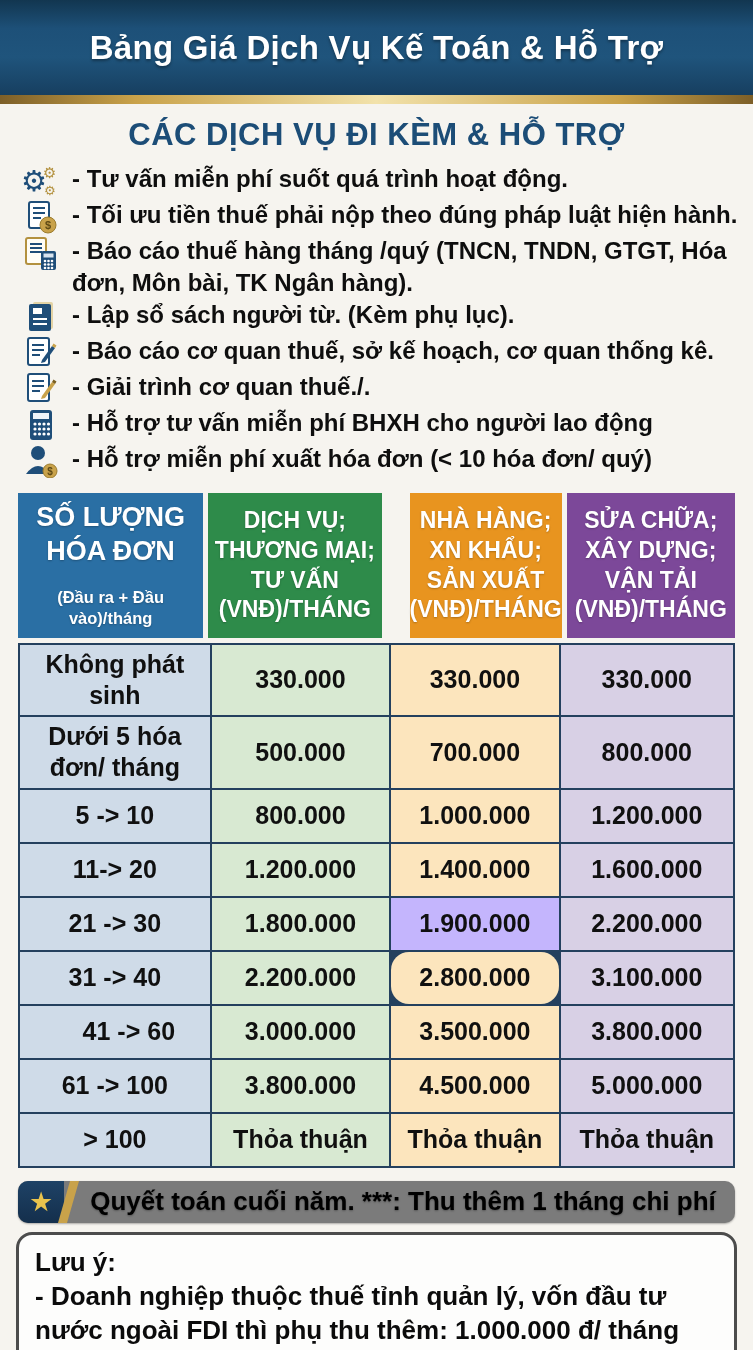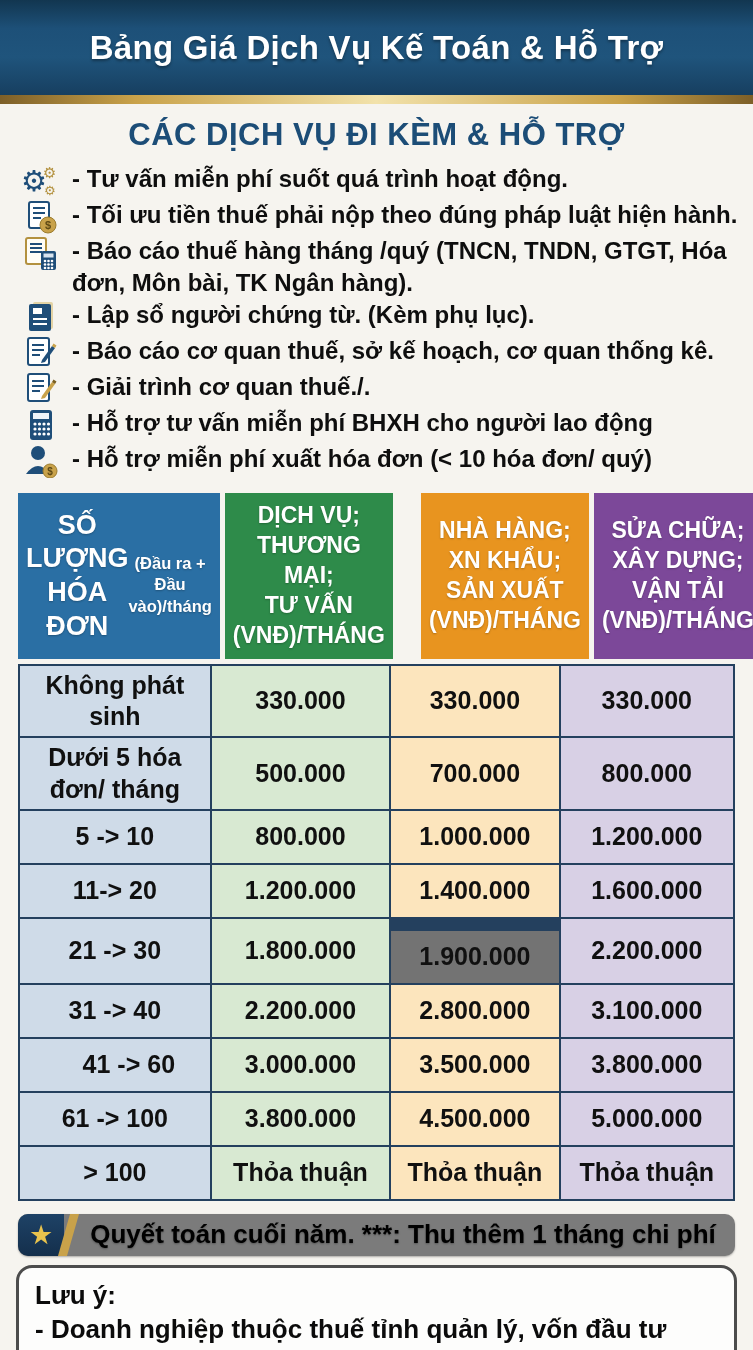--- a/index.html
+++ b/index.html
@@ -36,22 +36,22 @@
   }
   .service-item .icon{flex:0 0 42px;display:flex;justify-content:center;padding-top:1px;}
   
   .table-wrap{margin:10px 18px 0;}
   .thead,.trow{
     display:grid;grid-template-columns:1.1fr 1.03fr .97fr 1fr;
   }
   .thead{gap:5px;}
   .hcell{
     color:#fff;text-align:center;font-weight:700;
-    display:flex;flex-direction:row;align-items:center;justify-content:center;
-    min-height:130px;box-sizing:border-box;padding:8px 8px;
+    display:flex;flex-direction:column;align-items:center;justify-content:center;
+    min-height:130px;box-sizing:border-box;padding:8px 0;
     white-space:pre-line;font-size:23px;line-height:1.3;
     text-shadow:0 1px 2px rgba(0,0,0,.25);
   }
   .hcell .h-main{white-space:pre-line;}
   .hcell.first .h-main{font-size:27px;line-height:1.25;}
   .hcell .h-sub{font-size:16.5px;font-weight:700;margin-top:18px;}
   .tbody{
     margin-top:5px;border:2px solid #24405e;background:#24405e;
     display:grid;gap:2px;
   }
@@ -149,21 +149,21 @@
   <div class="service-item">
     <span class="icon">
       <svg width="34" height="34" viewBox="0 0 34 34">
         <rect x="9" y="2" width="20" height="27" rx="2" fill="#e3d3a5"></rect>
         <rect x="5" y="4" width="22" height="27" rx="2" fill="#1f4e79"></rect>
         <rect x="9" y="8" width="9" height="6" fill="#ffffff"></rect>
         <line x1="9" y1="19" x2="23" y2="19" stroke="#ffffff" stroke-width="2"></line>
         <line x1="9" y1="24" x2="23" y2="24" stroke="#ffffff" stroke-width="2"></line>
       </svg>
     </span>
-    <span>- Lập sổ người chứng từ. (Kèm phụ lục).</span>
+    <span>- Lập sổ sách người từ. (Kèm phụ lục).</span>
   </div>
   <div class="service-item">
     <span class="icon">
       <svg width="34" height="34" viewBox="0 0 34 34">
         <rect x="4" y="2" width="21" height="27" rx="2" fill="#ffffff" stroke="#1f4e79" stroke-width="2"></rect>
         <line x1="8" y1="9" x2="20" y2="9" stroke="#1f4e79" stroke-width="2"></line>
         <line x1="8" y1="14" x2="20" y2="14" stroke="#1f4e79" stroke-width="2"></line>
         <line x1="8" y1="19" x2="16" y2="19" stroke="#1f4e79" stroke-width="2"></line>
         <path d="M18 24 L28 10 L31 12 L21 26 L17 27 Z" fill="#1f4e79"></path>
         <path d="M28 10 L31 12 L32.5 9.5 L29.5 7.5 Z" fill="#c9a24a"></path>
@@ -265,27 +265,27 @@
       </div>
       <div class="trow">
         <div class="tcell" style="background: rgb(207, 219, 232);">11-&gt; 20</div>
         <div class="tcell" style="background: rgb(216, 233, 210);">1.200.000</div>
         <div class="tcell" style="background: rgb(252, 229, 189);">1.400.000</div>
         <div class="tcell" style="background: rgb(216, 208, 229);">1.600.000</div>
       </div>
       <div class="trow">
         <div class="tcell" style="background: rgb(207, 219, 232);">21 -&gt; 30</div>
         <div class="tcell" style="background: rgb(216, 233, 210);">1.800.000</div>
-        <div class="tcell" style="background: #737373; margin-top: 12px;">1.900.000</div>
+        <div class="tcell" style="background: #c4b5fd;">1.900.000</div>
         <div class="tcell" style="background: rgb(216, 208, 229);">2.200.000</div>
       </div>
       <div class="trow">
         <div class="tcell" style="background: rgb(207, 219, 232);">31 -&gt; 40</div>
         <div class="tcell" style="background: rgb(216, 233, 210);">2.200.000</div>
-        <div class="tcell" style="background: rgb(252, 229, 189);">2.800.000</div>
+        <div class="tcell" style="background: rgb(252, 229, 189); border-radius: 18px;">2.800.000</div>
         <div class="tcell" style="background: rgb(216, 208, 229);">3.100.000</div>
       </div>
       <div class="trow">
         <div class="tcell" style="background: rgb(207, 219, 232); padding-left: 36px;">41 -&gt; 60</div>
         <div class="tcell" style="background: rgb(216, 233, 210);">3.000.000</div>
         <div class="tcell" style="background: rgb(252, 229, 189);">3.500.000</div>
         <div class="tcell" style="background: rgb(216, 208, 229);">3.800.000</div>
       </div>
       <div class="trow">
         <div class="tcell" style="background: rgb(207, 219, 232);">61 -&gt; 100</div>

